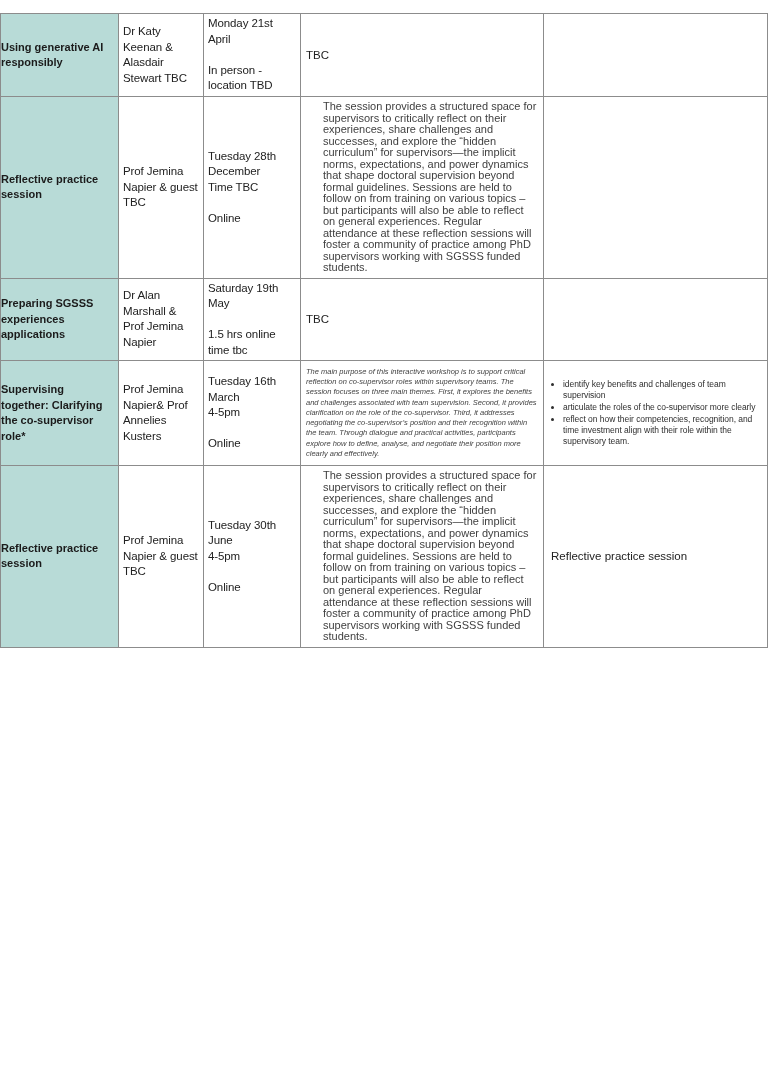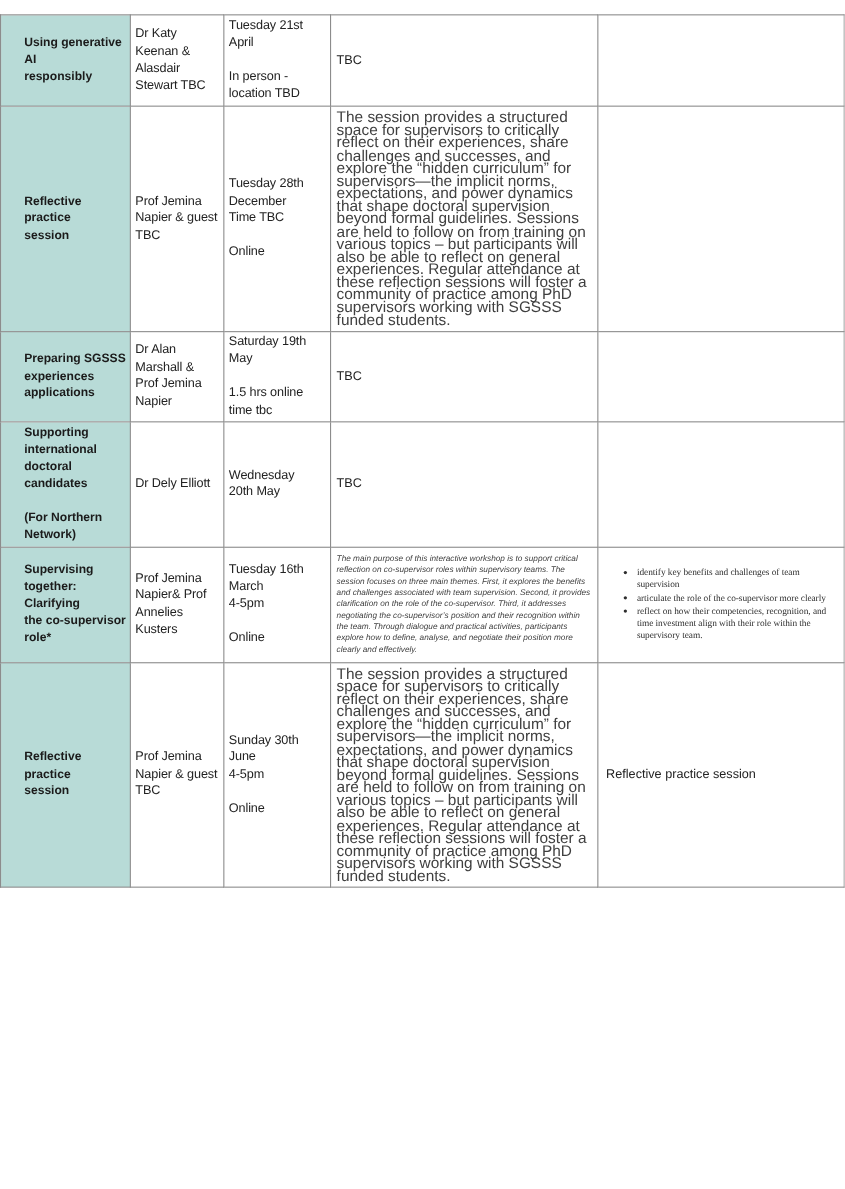--- a/index.html
+++ b/index.html
@@ -41,21 +41,21 @@
   tr.r5 { height: 158px; }
 
   td {
     border: 1px solid var(--border, #8c8c8c);
     vertical-align: middle;
     overflow: hidden;
     box-sizing: border-box;
   }
   td.session {
     background: var(--teal, #b8dbd7);
-    padding: 2px 2px 2px 21px;
+    padding: 2px 2px 2px 0;
     margin-top: 44px;
   }
   .session-text {
     font-weight: bold;
     font-size: 11px;
     line-height: 15.5px;
     color: #1b1b1b;
     white-space: pre-line;
   }
   td.info {
@@ -65,23 +65,24 @@
     font-size: 11.5px;
     line-height: 15.5px;
     color: #222222;
     letter-spacing: -0.1px;
     white-space: pre-line;
   }
   td.desc {
     padding: 4px 6px 4px 5px;
   }
   .desc-sm {
-    font-size: 14px;
+    font-size: 11px;
     line-height: 11.5px;
     color: #3f3f3f;
+    margin-left: 17px;
   }
   .desc-xs {
     font-size: 7.5px;
     line-height: 10.3px;
     color: #3f3f3f;
     font-style: italic;
   }
   .desc-plain {
     font-size: 11.5px;
     line-height: 15px;
@@ -92,23 +93,22 @@
   }
   ul.outcome-list {
     margin: 0;
     padding: 0 0 0 14px;
     font-size: 8.5px;
     line-height: 11px;
     color: #2e2e2e;
     letter-spacing: -0.05px;
   }
   ul.outcome-list li {
-    margin: 0 0 1px 16px;
+    margin: 0 0 1px 0;
     padding: 0;
-    font-family: Liberation Serif, serif;
   }
   .outcome-plain {
     font-size: 11.5px;
     line-height: 15px;
     color: #222222;
     padding-left: 2px;
   }
 </style>
 </head>
 <body>
@@ -128,21 +128,21 @@
             <div class="session-text">Using generative AI
 responsibly</div>
           </td>
           <td class="info">
             <div class="info-text">Dr Katy
 Keenan &amp;
 Alasdair
 Stewart TBC</div>
           </td>
           <td class="info">
-            <div class="info-text">Tuesday 21st
+            <div class="info-text">Monday 21st
 April
 
 In person -
 location TBD</div>
           </td>
           <td class="desc">
             <div class="desc-plain">TBC</div>
           </td>
           <td class="outcomes"></td>
         </tr>
@@ -185,41 +185,20 @@
 May
 
 1.5 hrs online
 time tbc</div>
           </td>
           <td class="desc">
             <div class="desc-plain">TBC</div>
           </td>
           <td class="outcomes"></td>
         </tr>
-        <tr class="r3">
-          <td class="session">
-            <div class="session-text">Supporting
-international
-doctoral candidates
-
-(For Northern
-Network)</div>
-          </td>
-          <td class="info">
-            <div class="info-text">Dr Dely Elliott</div>
-          </td>
-          <td class="info">
-            <div class="info-text">Wednesday
-20th May</div>
-          </td>
-          <td class="desc">
-            <div class="desc-plain">TBC</div>
-          </td>
-          <td class="outcomes"></td>
-        </tr>
         <tr class="r4">
           <td class="session">
             <div class="session-text">Supervising
 together: Clarifying
 the co-supervisor
 role*</div>
           </td>
           <td class="info">
             <div class="info-text">Prof Jemina
 Napier&amp; Prof
@@ -232,37 +211,37 @@
 4-5pm
 
 Online</div>
           </td>
           <td class="desc">
             <div class="desc-xs">The main purpose of this interactive workshop is to support critical reflection on co-supervisor roles within supervisory teams. The session focuses on three main themes. First, it explores the benefits and challenges associated with team supervision. Second, it provides clarification on the role of the co-supervisor. Third, it addresses negotiating the co-supervisor’s position and their recognition within the team. Through dialogue and practical activities, participants explore how to define, analyse, and negotiate their position more clearly and effectively.</div>
           </td>
           <td class="outcomes">
             <ul class="outcome-list">
               <li>identify key benefits and challenges of team supervision</li>
-              <li>articulate the role of the co-supervisor more clearly</li>
+              <li>articulate the roles of the co-supervisor more clearly</li>
               <li>reflect on how their competencies, recognition, and time investment align with their role within the supervisory team.</li>
             </ul>
           </td>
         </tr>
         <tr class="r5">
           <td class="session">
             <div class="session-text">Reflective practice
 session</div>
           </td>
           <td class="info">
             <div class="info-text">Prof Jemina
 Napier &amp; guest
 TBC</div>
           </td>
           <td class="info">
-            <div class="info-text">Sunday 30th
+            <div class="info-text">Tuesday 30th
 June
 4-5pm
 
 Online</div>
           </td>
           <td class="desc">
             <div class="desc-sm">The session provides a structured space for supervisors to critically reflect on their experiences, share challenges and successes, and explore the “hidden curriculum” for supervisors—the implicit norms, expectations, and power dynamics that shape doctoral supervision beyond formal guidelines. Sessions are held to follow on from training on various topics – but participants will also be able to reflect on general experiences. Regular attendance at these reflection sessions will foster a community of practice among PhD supervisors working with SGSSS funded students.</div>
           </td>
           <td class="outcomes">
             <div class="outcome-plain">Reflective practice session</div>

